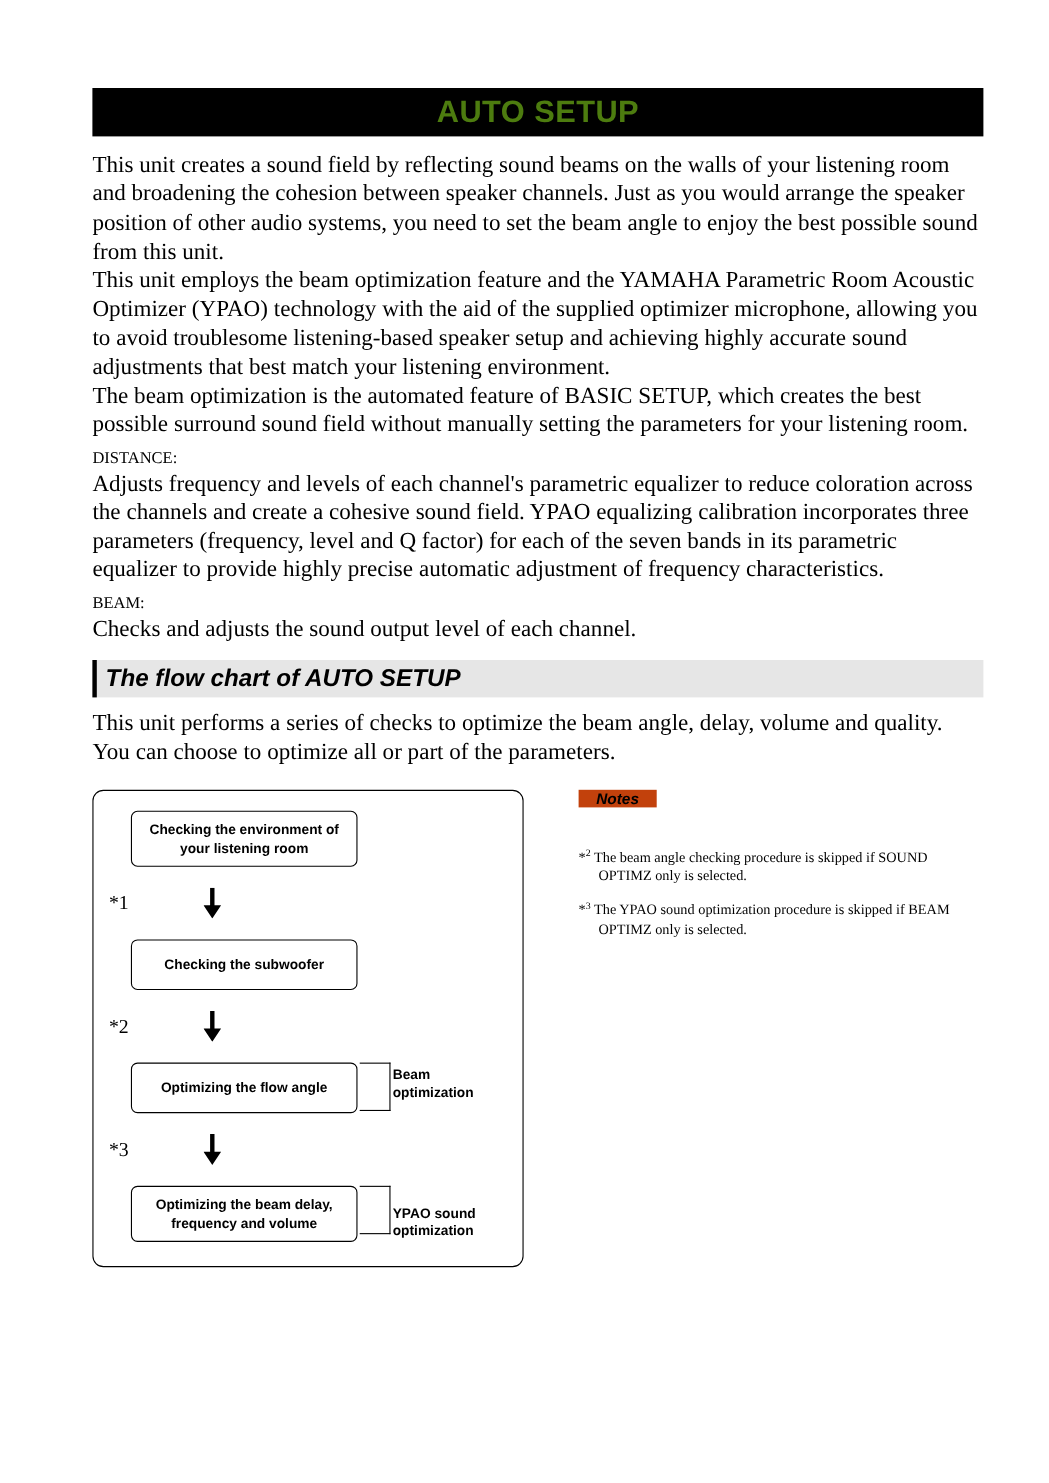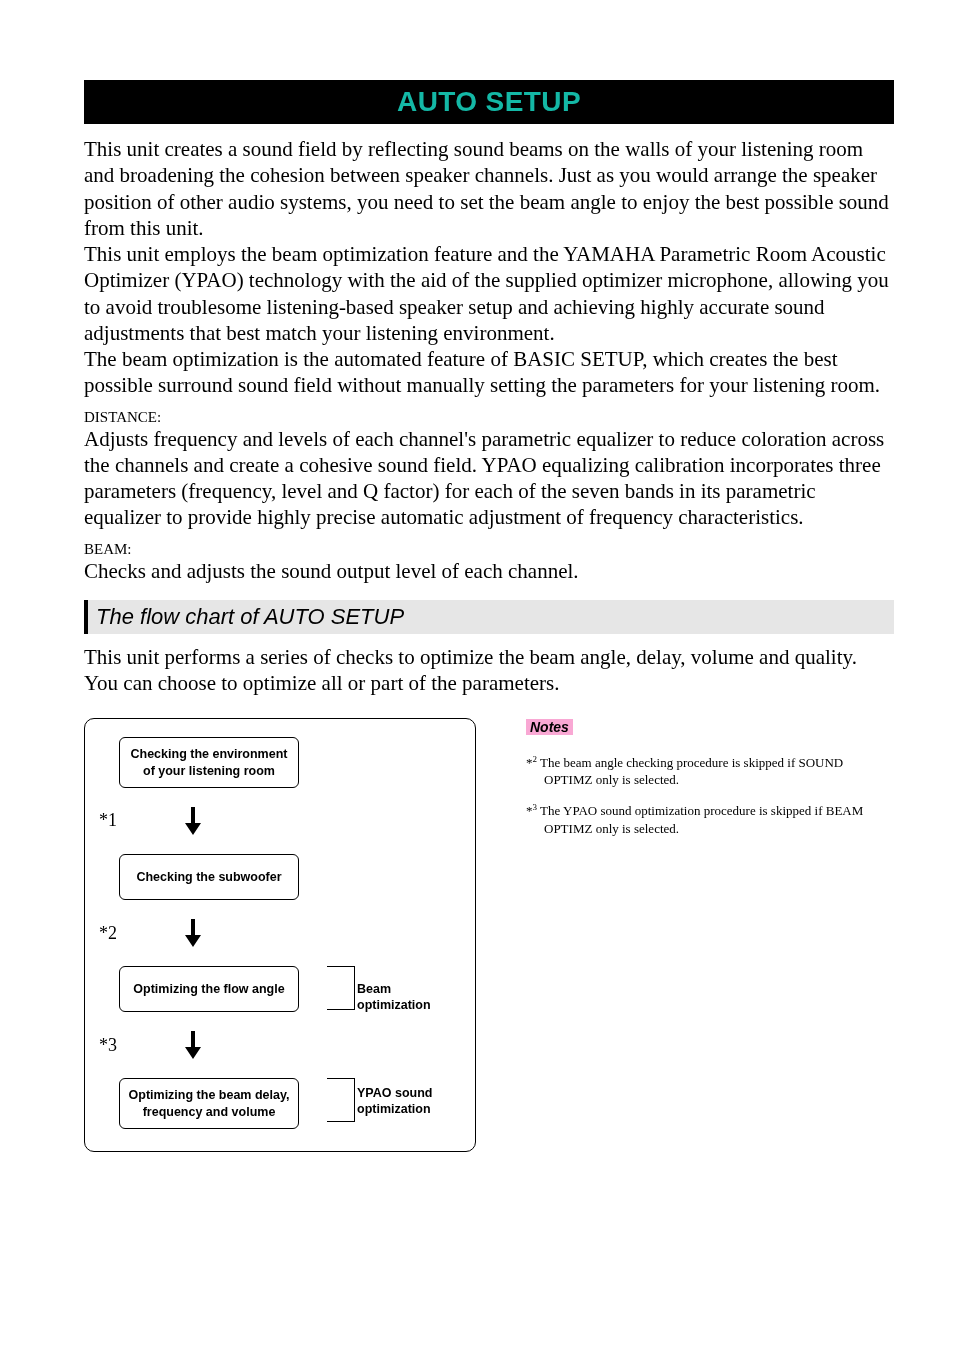--- a/index.html
+++ b/index.html
@@ -17,21 +17,21 @@
   .banner {
     background: #000;
     padding: 6px 0;
     text-align: center;
     margin-bottom: 12px;
   }
   .banner h1 {
     font-family: Arial, Helvetica, sans-serif;
     font-weight: 900;
     font-size: 28px;
-    color: #14b8a6;
+    color: #4d7c0f;
     margin: 0;
     letter-spacing: 0.4px;
     font-stretch: condensed;
   }
   .body-p {
     font-size: 21px;
     line-height: 1.25;
     margin: 0 0 0 0;
   }
   .body-spaced { margin-bottom: 8px; }
@@ -42,21 +42,21 @@
   .sub-banner {
     background: #e6e6e6;
     border-left: 4px solid #000;
     padding: 4px 8px 4px 8px;
     margin-top: 16px;
     margin-bottom: 10px;
   }
   .sub-banner h2 {
     font-family: Arial, Helvetica, sans-serif;
     font-style: italic;
-    font-weight: 400;
+    font-weight: 700;
     font-size: 22px;
     margin: 0;
     font-stretch: condensed;
   }
   .two-col {
     display: flex;
     gap: 50px;
     margin-top: 22px;
     align-items: flex-start;
   }
@@ -70,21 +70,21 @@
     position: relative;
     font-family: Arial, Helvetica, sans-serif;
   }
   .flow-box {
     border: 1px solid #000;
     border-radius: 6px;
     padding: 8px 6px;
     text-align: center;
     font-weight: bold;
     font-size: 12.5px;
-    width: 180px;
+    width: 206px;
     margin-left: 22px;
     line-height: 1.3;
   }
   .arrow-row {
     display: flex;
     align-items: center;
     height: 66px;
     margin-left: 0;
   }
   .star {
@@ -112,24 +112,24 @@
     width: 28px;
     border-top: 1px solid #000;
     border-right: 1px solid #000;
     border-bottom: 1px solid #000;
   }
   .notes-h {
     font-family: Arial, Helvetica, sans-serif;
     font-weight: bold;
     font-style: italic;
     font-size: 14px;
-    background: #f9a8d4;
+    background: #c2410c;
     display: inline-block;
-    padding: 0 4px;
-    margin-bottom: 6px;
+    padding: 0 16px;
+    margin-bottom: 23px;
   }
   .note-line {
     font-size: 13px;
     line-height: 1.3;
     padding-left: 18px;
     text-indent: -18px;
     margin-bottom: 2px;
   }
   .note-line sup { font-size: 9px; }
   .pg-num {
@@ -183,34 +183,34 @@
         <div class="arrow-row">
           <span class="star">*2</span>
           <svg class="arrow-svg" width="16" height="28" viewBox="0 0 16 28">
               <path d="M6 0 H10 V16 H16 L8 28 L0 16 H6 Z" fill="#000"></path>
             </svg>
         </div>
 
         <div style="position:relative;">
           <div class="flow-box" style="padding:14px 6px;">Optimizing the flow angle</div>
           <div class="side-bracket" style="top:0;height:44px;"></div>
-          <div class="side-label" style="top:16px;">Beam optimization</div>
+          <div class="side-label" style="top:4px;">Beam optimization</div>
         </div>
 
         <div class="arrow-row">
           <span class="star">*3</span>
           <svg class="arrow-svg" width="16" height="28" viewBox="0 0 16 28">
               <path d="M6 0 H10 V16 H16 L8 28 L0 16 H6 Z" fill="#000"></path>
             </svg>
         </div>
 
         <div style="position:relative;">
           <div class="flow-box">Optimizing the beam delay, frequency and volume</div>
           <div class="side-bracket" style="top:0;height:44px;"></div>
-          <div class="side-label" style="top:8px;">YPAO sound optimization</div>
+          <div class="side-label" style="top:18px;">YPAO sound optimization</div>
         </div>
 
       </div>
     </div>
 
     <div class="right-col">
       <div class="notes-h">Notes</div>
 
       <p class="note-line">
         <span>*</span><sup>2</sup><span> The beam angle checking procedure is skipped if SOUND OPTIMZ only is selected.</span>

